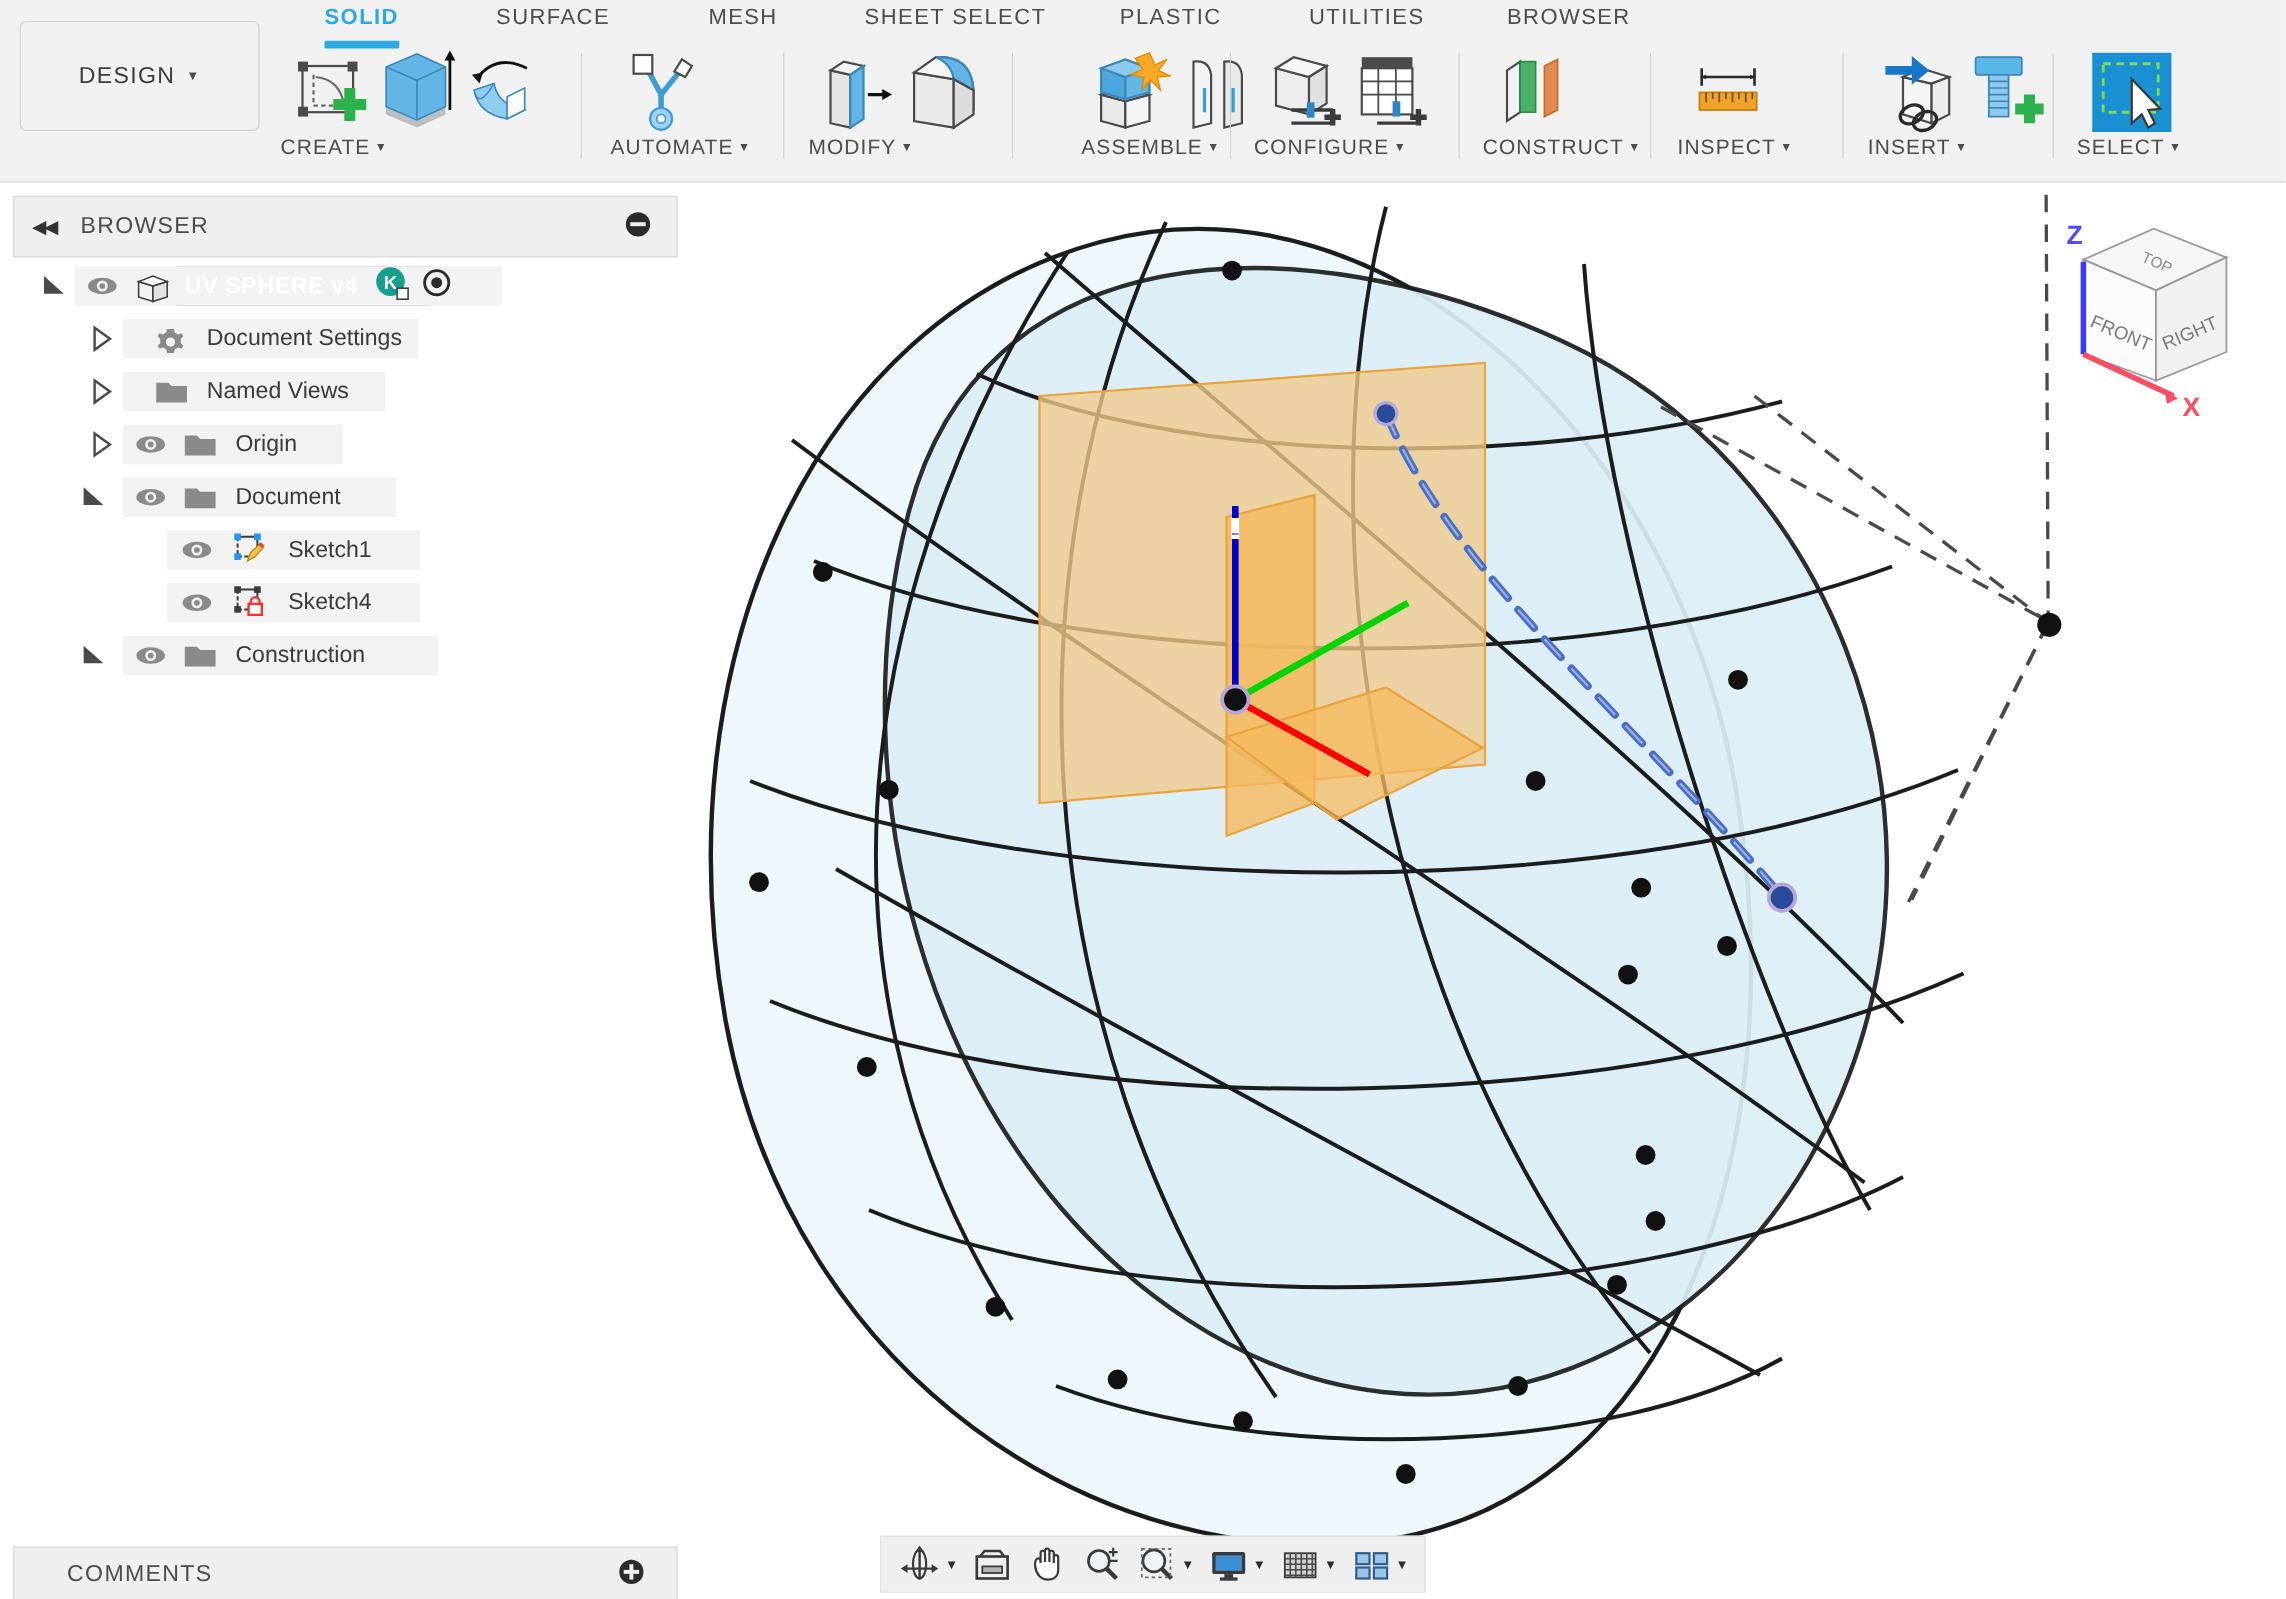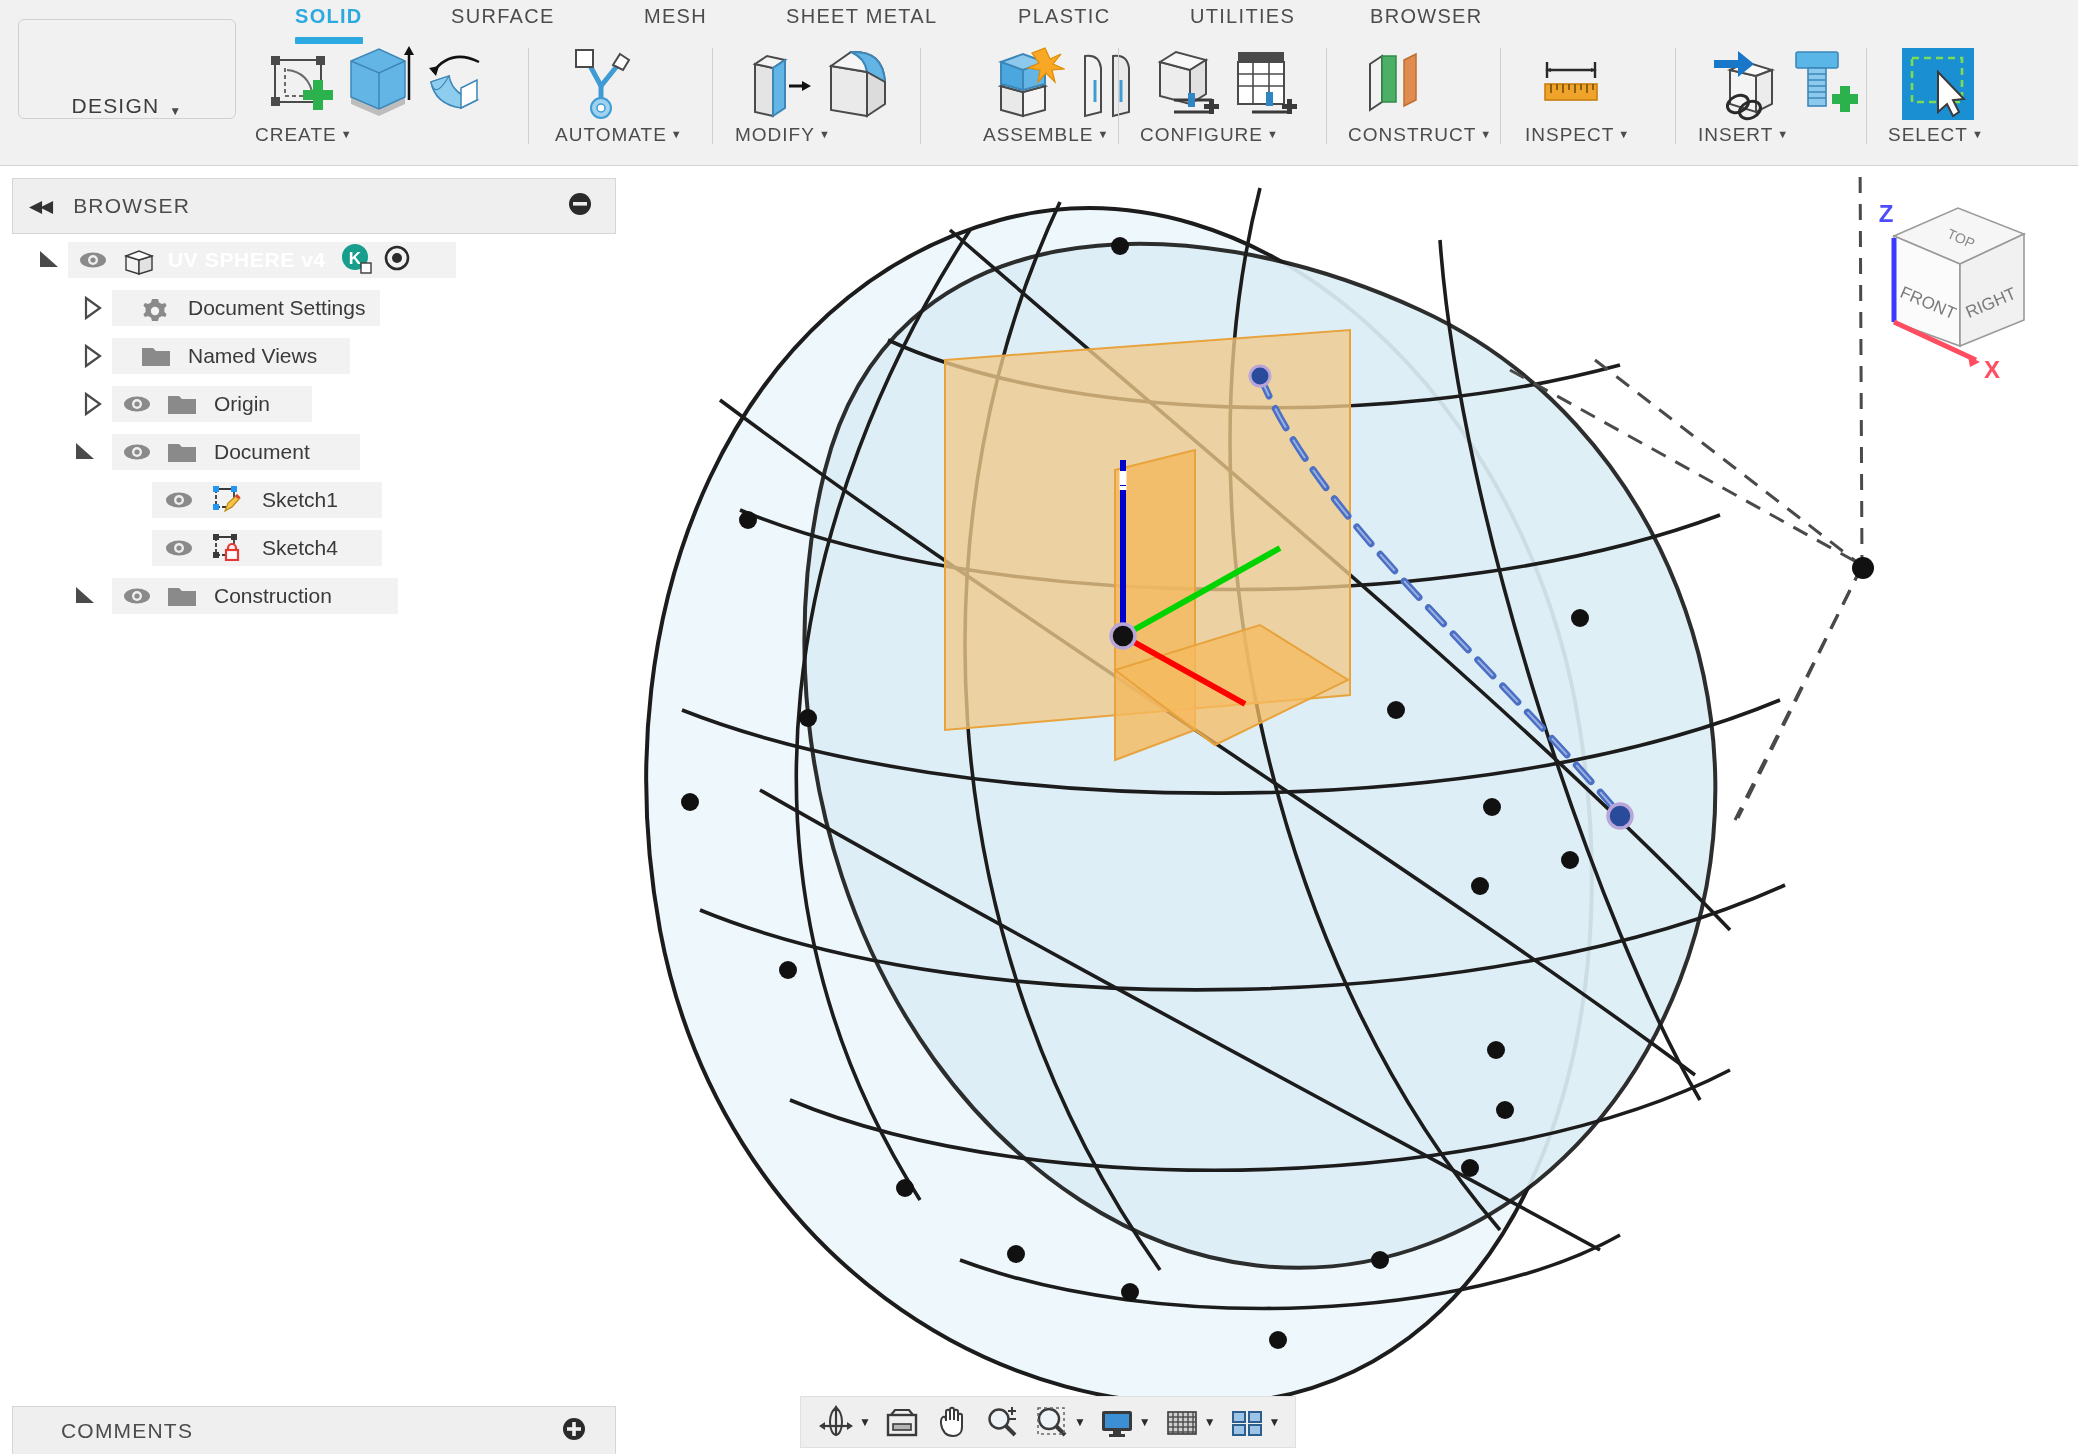--- a/index.html
+++ b/index.html
@@ -13,21 +13,21 @@
 
   
   #ribbon {
     position: absolute; left: 0; top: 0; width: 2078px; height: 166px;
     background: #f1f1f1;
     border-bottom: 1px solid #d2d2d2;
   }
   #workspace-btn {
     position: absolute; left: 18px; top: 19px; width: 218px; height: 100px;
     background: #f1f1f1; border: 1px solid #d0d0d0; border-radius: 6px;
-    display: flex; align-items: flex-end; justify-content: center;
+    display: flex; align-items: center; justify-content: center;
     font-size: 21px; letter-spacing: 1.2px; color: #3c3c3c;
   }
   #workspace-btn .caret { margin-left: 10px; font-size: 12px; color:#4a4a4a; }
 
   .tabrow { position: absolute; left: 0; top: 0; width: 2078px; height: 38px; }
   .tab {
     position: absolute; top: 5px;
     font-size: 20px; letter-spacing: 1.3px; color: #4c4c4c;
     white-space: nowrap;
   }
@@ -123,21 +123,21 @@
       <span class="caret">▼</span>
     </div>
 
     <div class="tabrow">
       <div class="tab active" style="left:295px">
         <span>SOLID</span>
         <span class="underline"></span>
       </div>
       <div class="tab" style="left:451px"><span>SURFACE</span></div>
       <div class="tab" style="left:644px"><span>MESH</span></div>
-      <div class="tab" style="left:786px"><span>SHEET METAL</span></div>
+      <div class="tab" style="left:786px"><span>SHEET SELECT</span></div>
       <div class="tab" style="left:1018px"><span>PLASTIC</span></div>
       <div class="tab" style="left:1190px"><span>UTILITIES</span></div>
       <div class="tab" style="left:1370px"><span>BROWSER</span></div>
     </div>
 
     <div class="panelgroup" style="left:255px">
       <div class="icons">
         <div class="ico">
           <svg width="72" height="80" viewBox="0 0 72 80">
             <rect x="10" y="18" width="46" height="42" fill="none" stroke="#4a4a4a" stroke-width="2"></rect>

